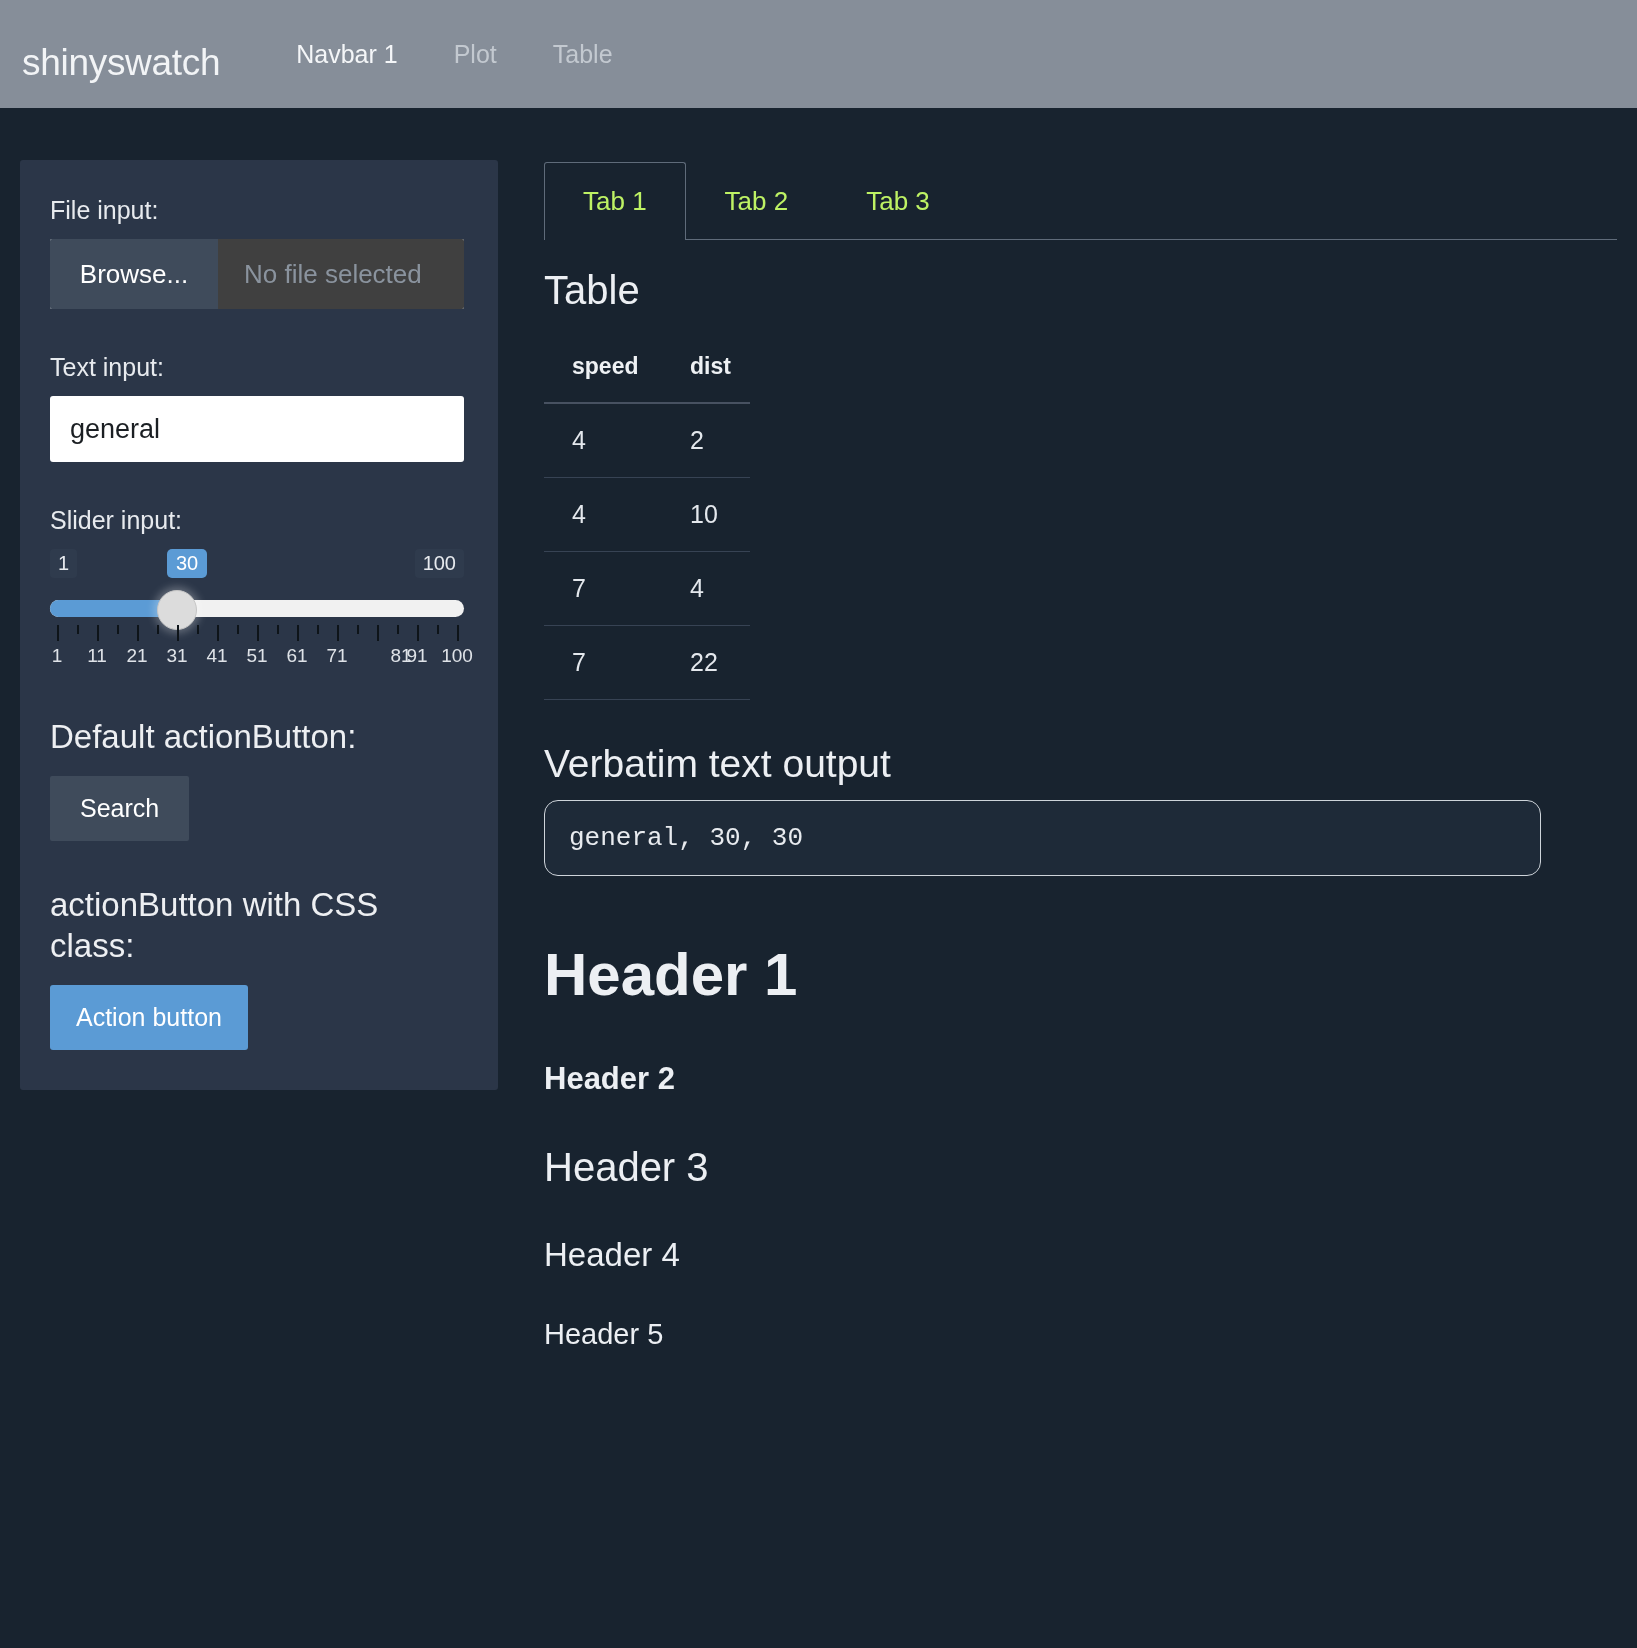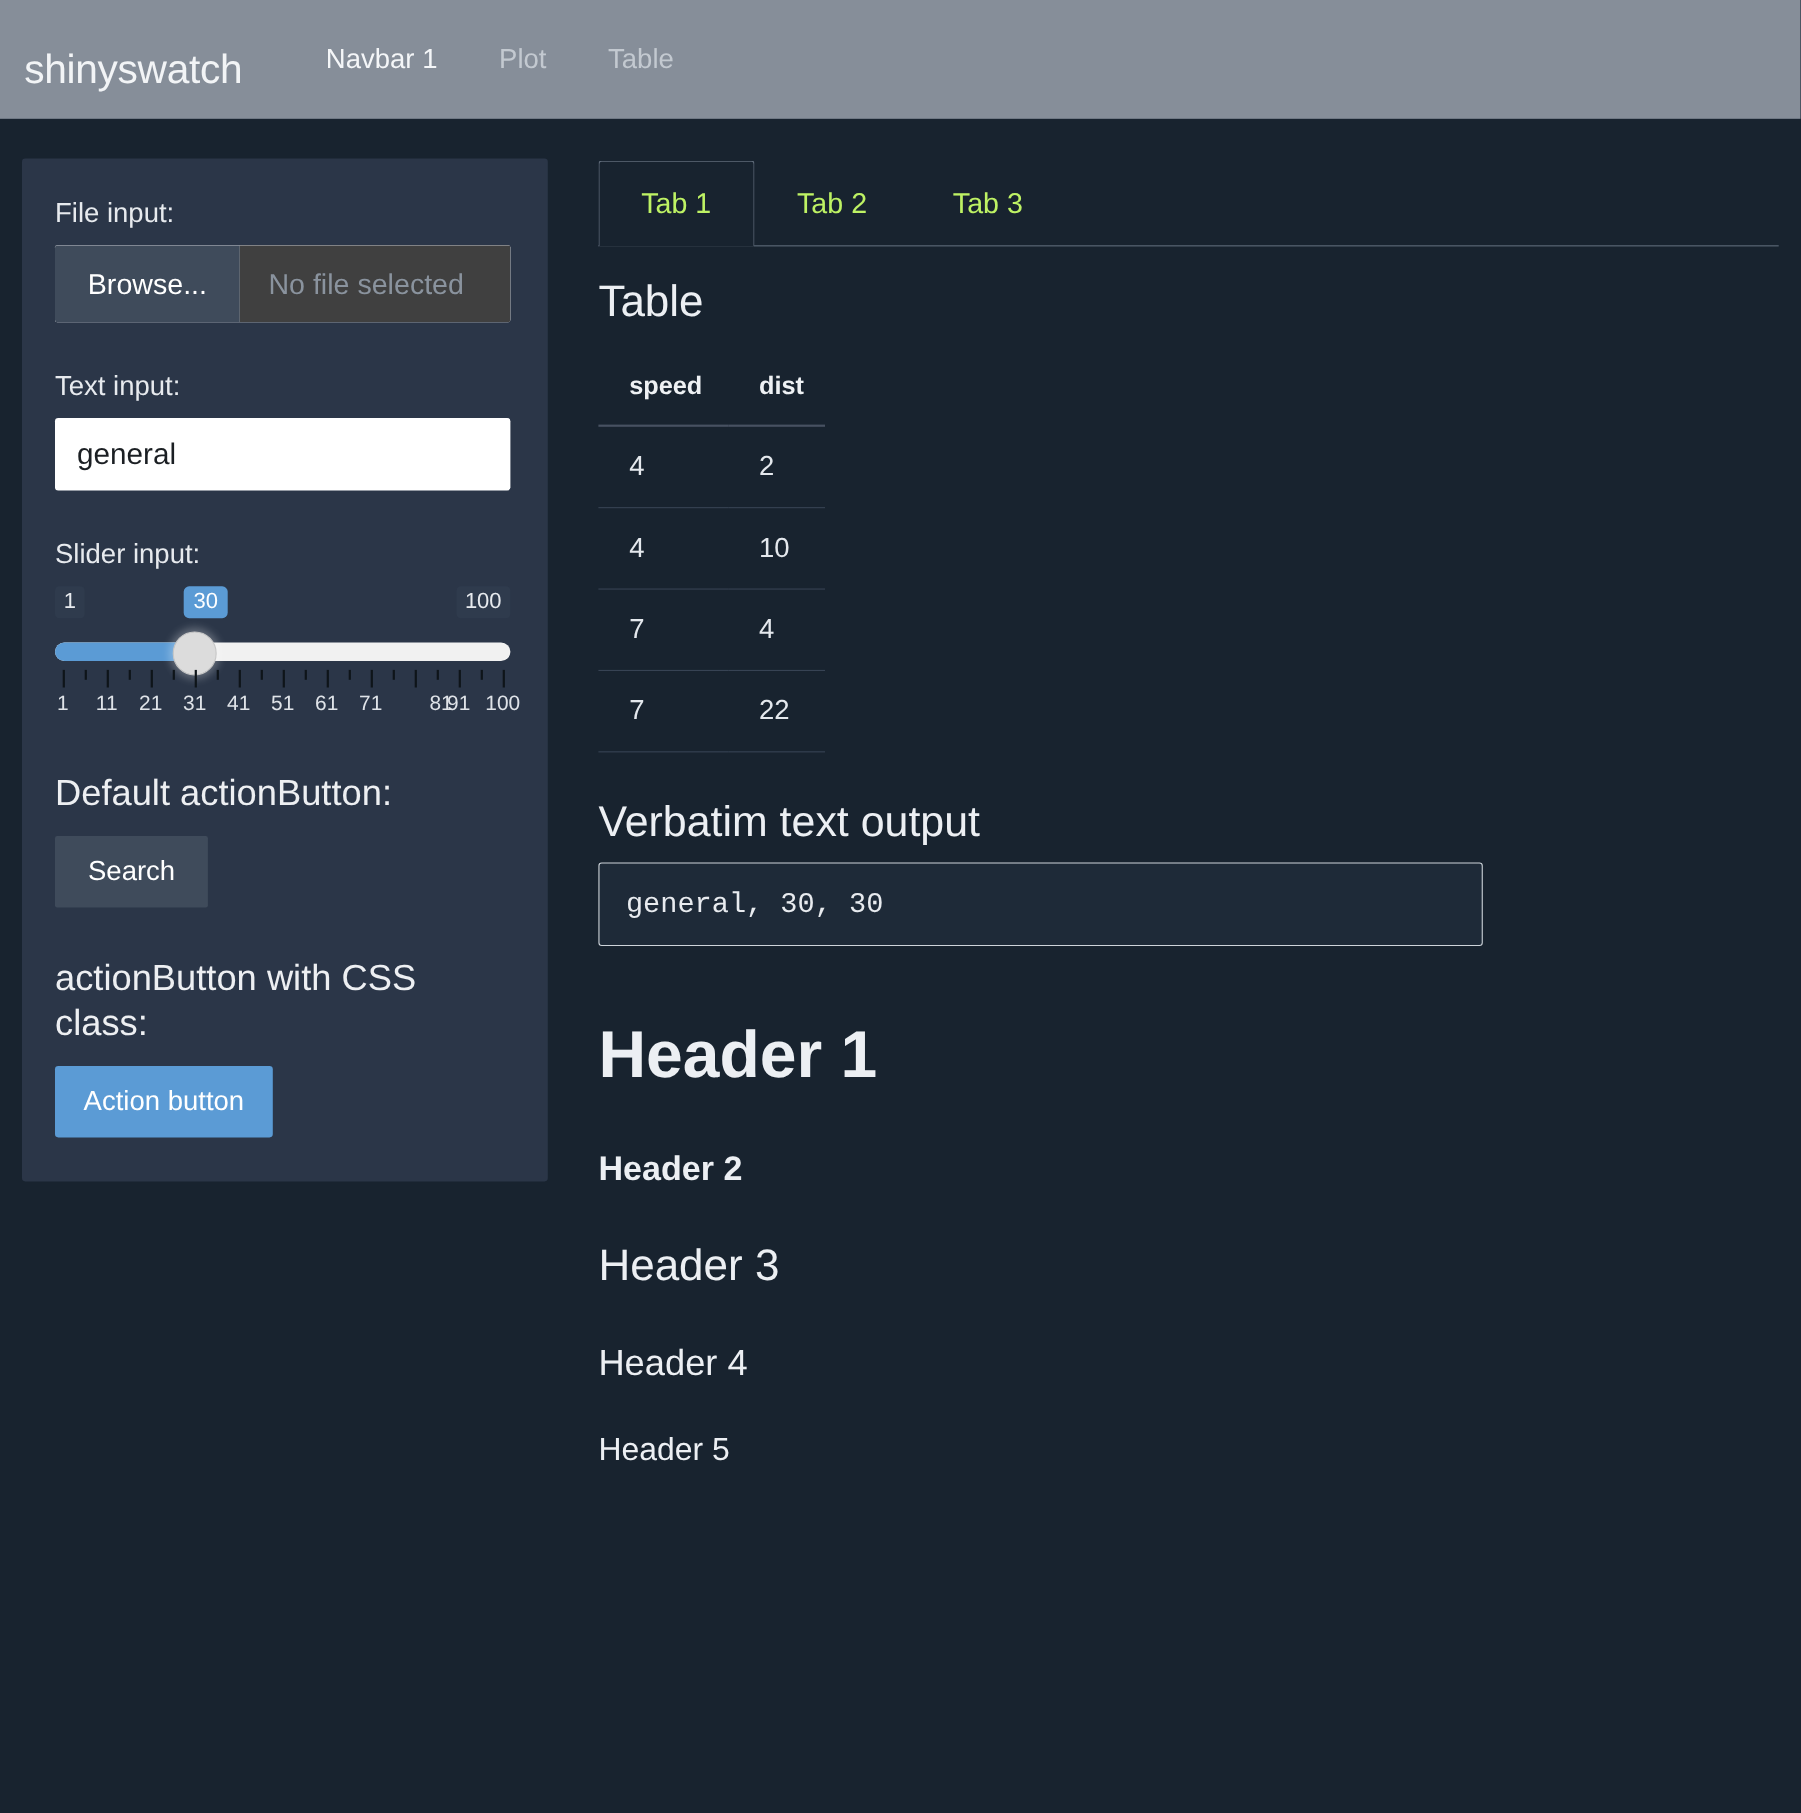--- a/index.html
+++ b/index.html
@@ -36,21 +36,21 @@
     font-size: 25px;
     color: #f4f6f8;
     padding: 0 28px;
     white-space: nowrap;
     text-decoration: none;
     cursor: pointer;
   }
   .nav-link.muted { color: #c3c9d0; }
 
   
-  .page { display: flex; align-items: flex-start; padding: 36px 20px 0 20px; }
+  .page { display: flex; align-items: flex-start; padding: 52px 20px 0 20px; }
   .sidebar-col { width: 478px; flex: 0 0 478px; }
   .main-col { flex: 1; padding-left: 46px; padding-top: 2px; }
 
   
   .well {
     background: #2b3648;
     padding: 30px 30px 40px 30px;
     border-radius: 3px;
   }
   .ctrl-label {
@@ -272,26 +272,26 @@
 
   .h-verbatim {
     font-size: 39px;
     color: #eceff3;
     font-weight: 400;
     margin: 42px 0 14px 0;
   }
   .verbatim {
     background: #1e2a38;
     border: 1px solid #ced4da;
-    border-radius: 3px;
+    border-radius: 14px;
     padding: 22px 24px;
     font-family: "Liberation Mono", "DejaVu Sans Mono", monospace;
     font-size: 26px;
     color: #e8ebef;
-    width: 804px;
+    width: 997px;
     white-space: pre;
   }
 
   .hdr1 { font-size: 60px; color: #eceff3; font-weight: 700; margin: 64px 0 0 0; }
   .hdr2 { font-size: 31px; color: #eceff3; font-weight: 700; margin: 52px 0 0 0; }
   .hdr3 { font-size: 40px; color: #eceff3; font-weight: 400; margin: 48px 0 0 0; }
   .hdr4 { font-size: 33px; color: #eceff3; font-weight: 400; margin: 46px 0 0 0; }
   .hdr5 { font-size: 29px; color: #eceff3; font-weight: 400; margin: 44px 0 0 0; }
 </style>
 </head>

